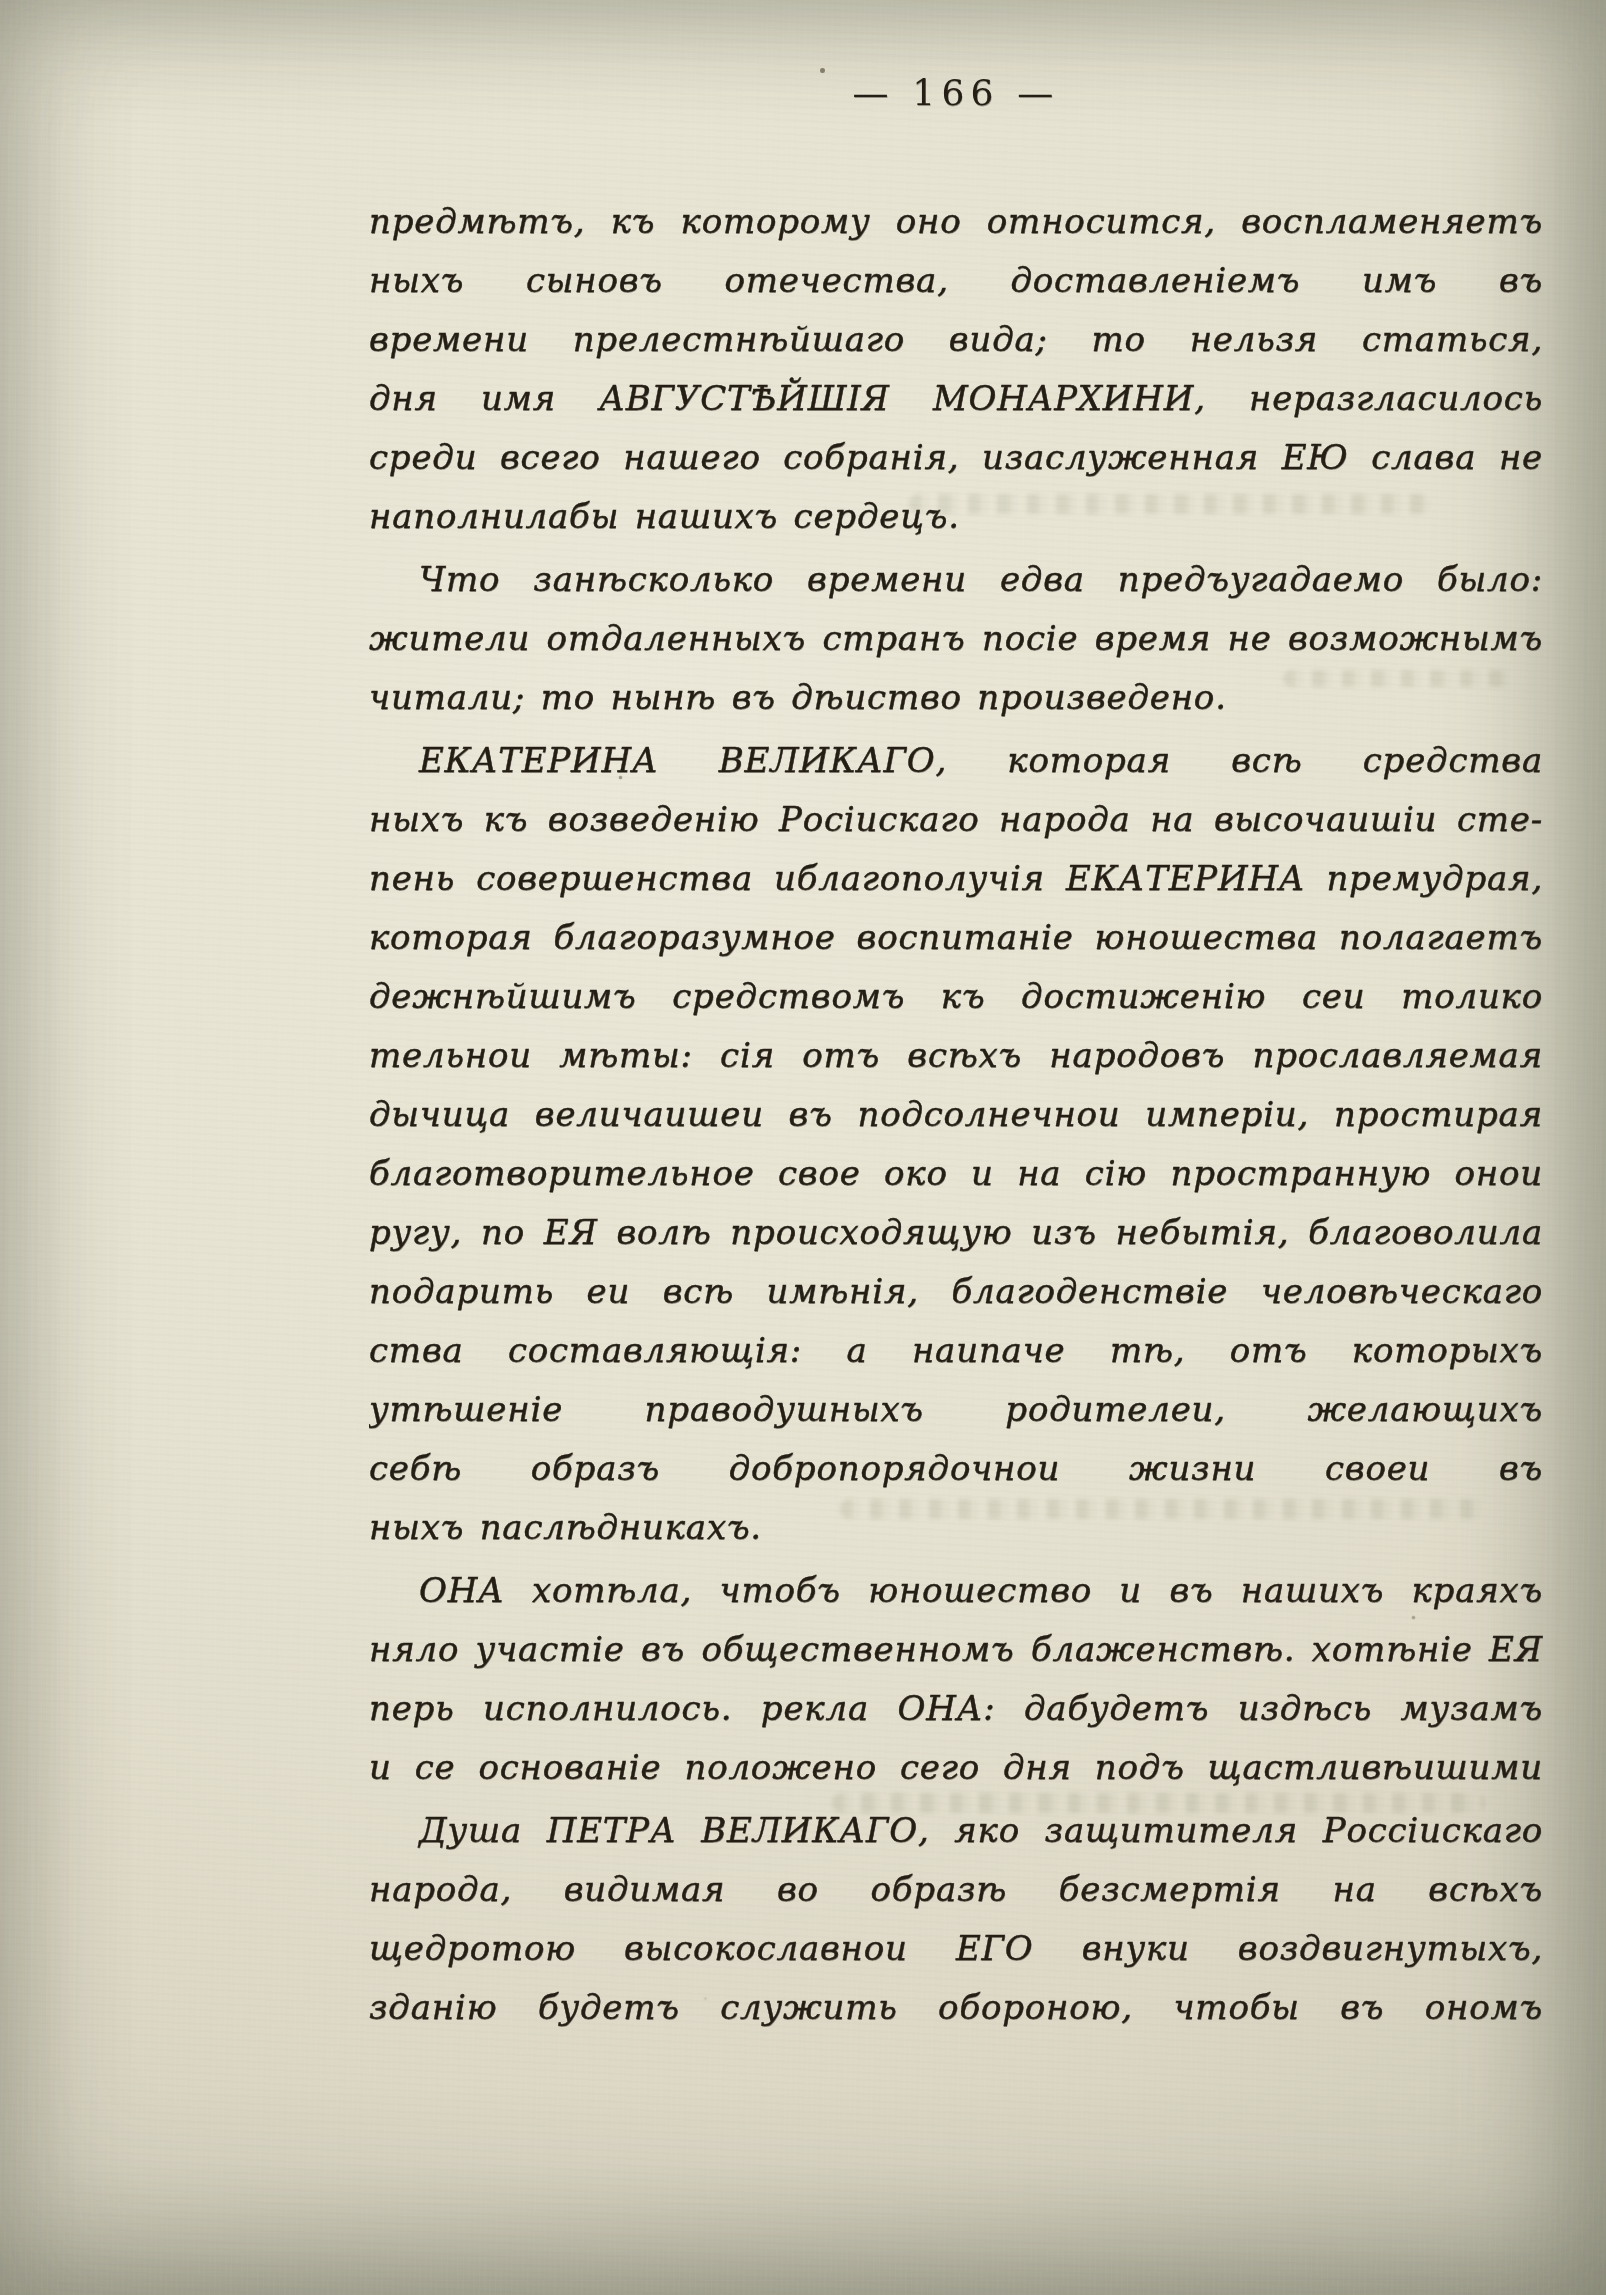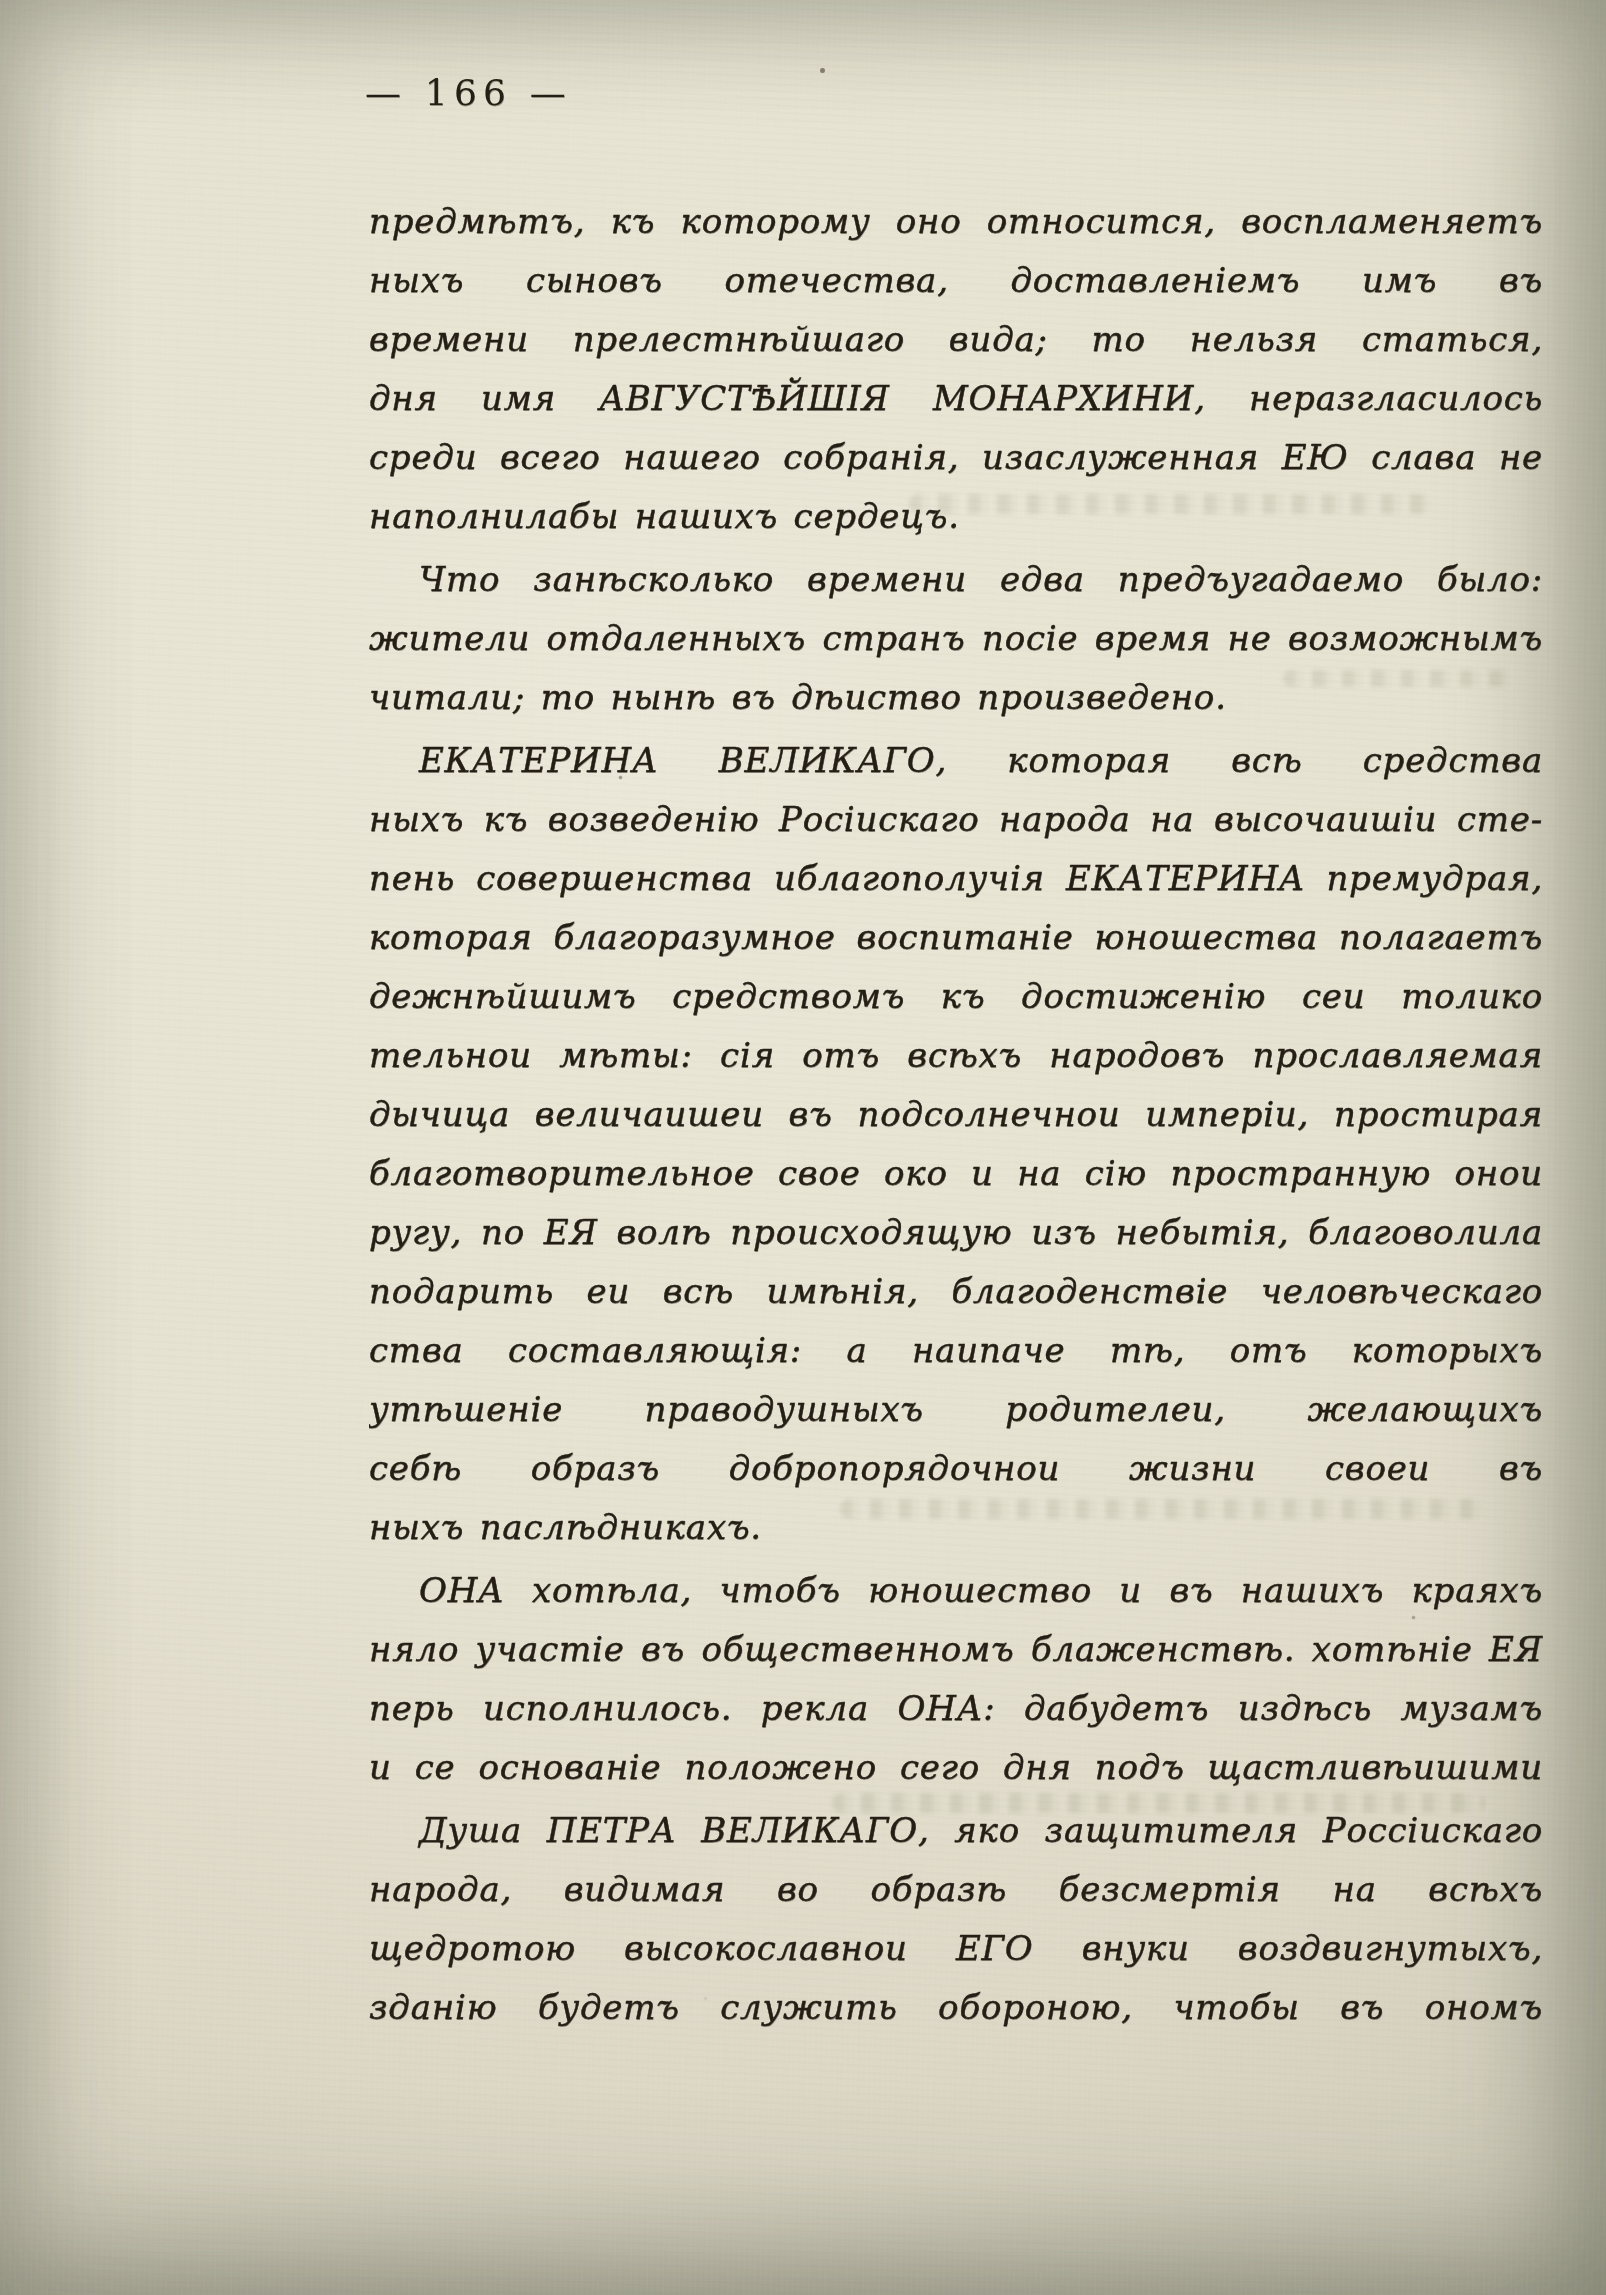--- a/index.html
+++ b/index.html
@@ -26,20 +26,21 @@
   
   .grain{
     position:absolute;inset:0;pointer-events:none;
     background:
       repeating-linear-gradient(3deg, rgba(120,115,95,.025) 0 2.3px, transparent 2.3px 7px),
       repeating-linear-gradient(91deg, rgba(255,255,250,.02) 0 1.6px, transparent 1.6px 5.4px);
   }
   .page-number{
     position:absolute;
     left:365px;width:1182px;top:72px;height:45px;
+    text-align:center;
     font-size:36px;
     letter-spacing:6.2px;
     color:var(--ink);
     text-shadow:0.4px 0.6px 0.6px rgba(30,24,16,.38);
   }
   .text-block{
     position:absolute;
     left:365px;top:188px;width:1182px;
     font-size:34px;
     line-height:59px;

